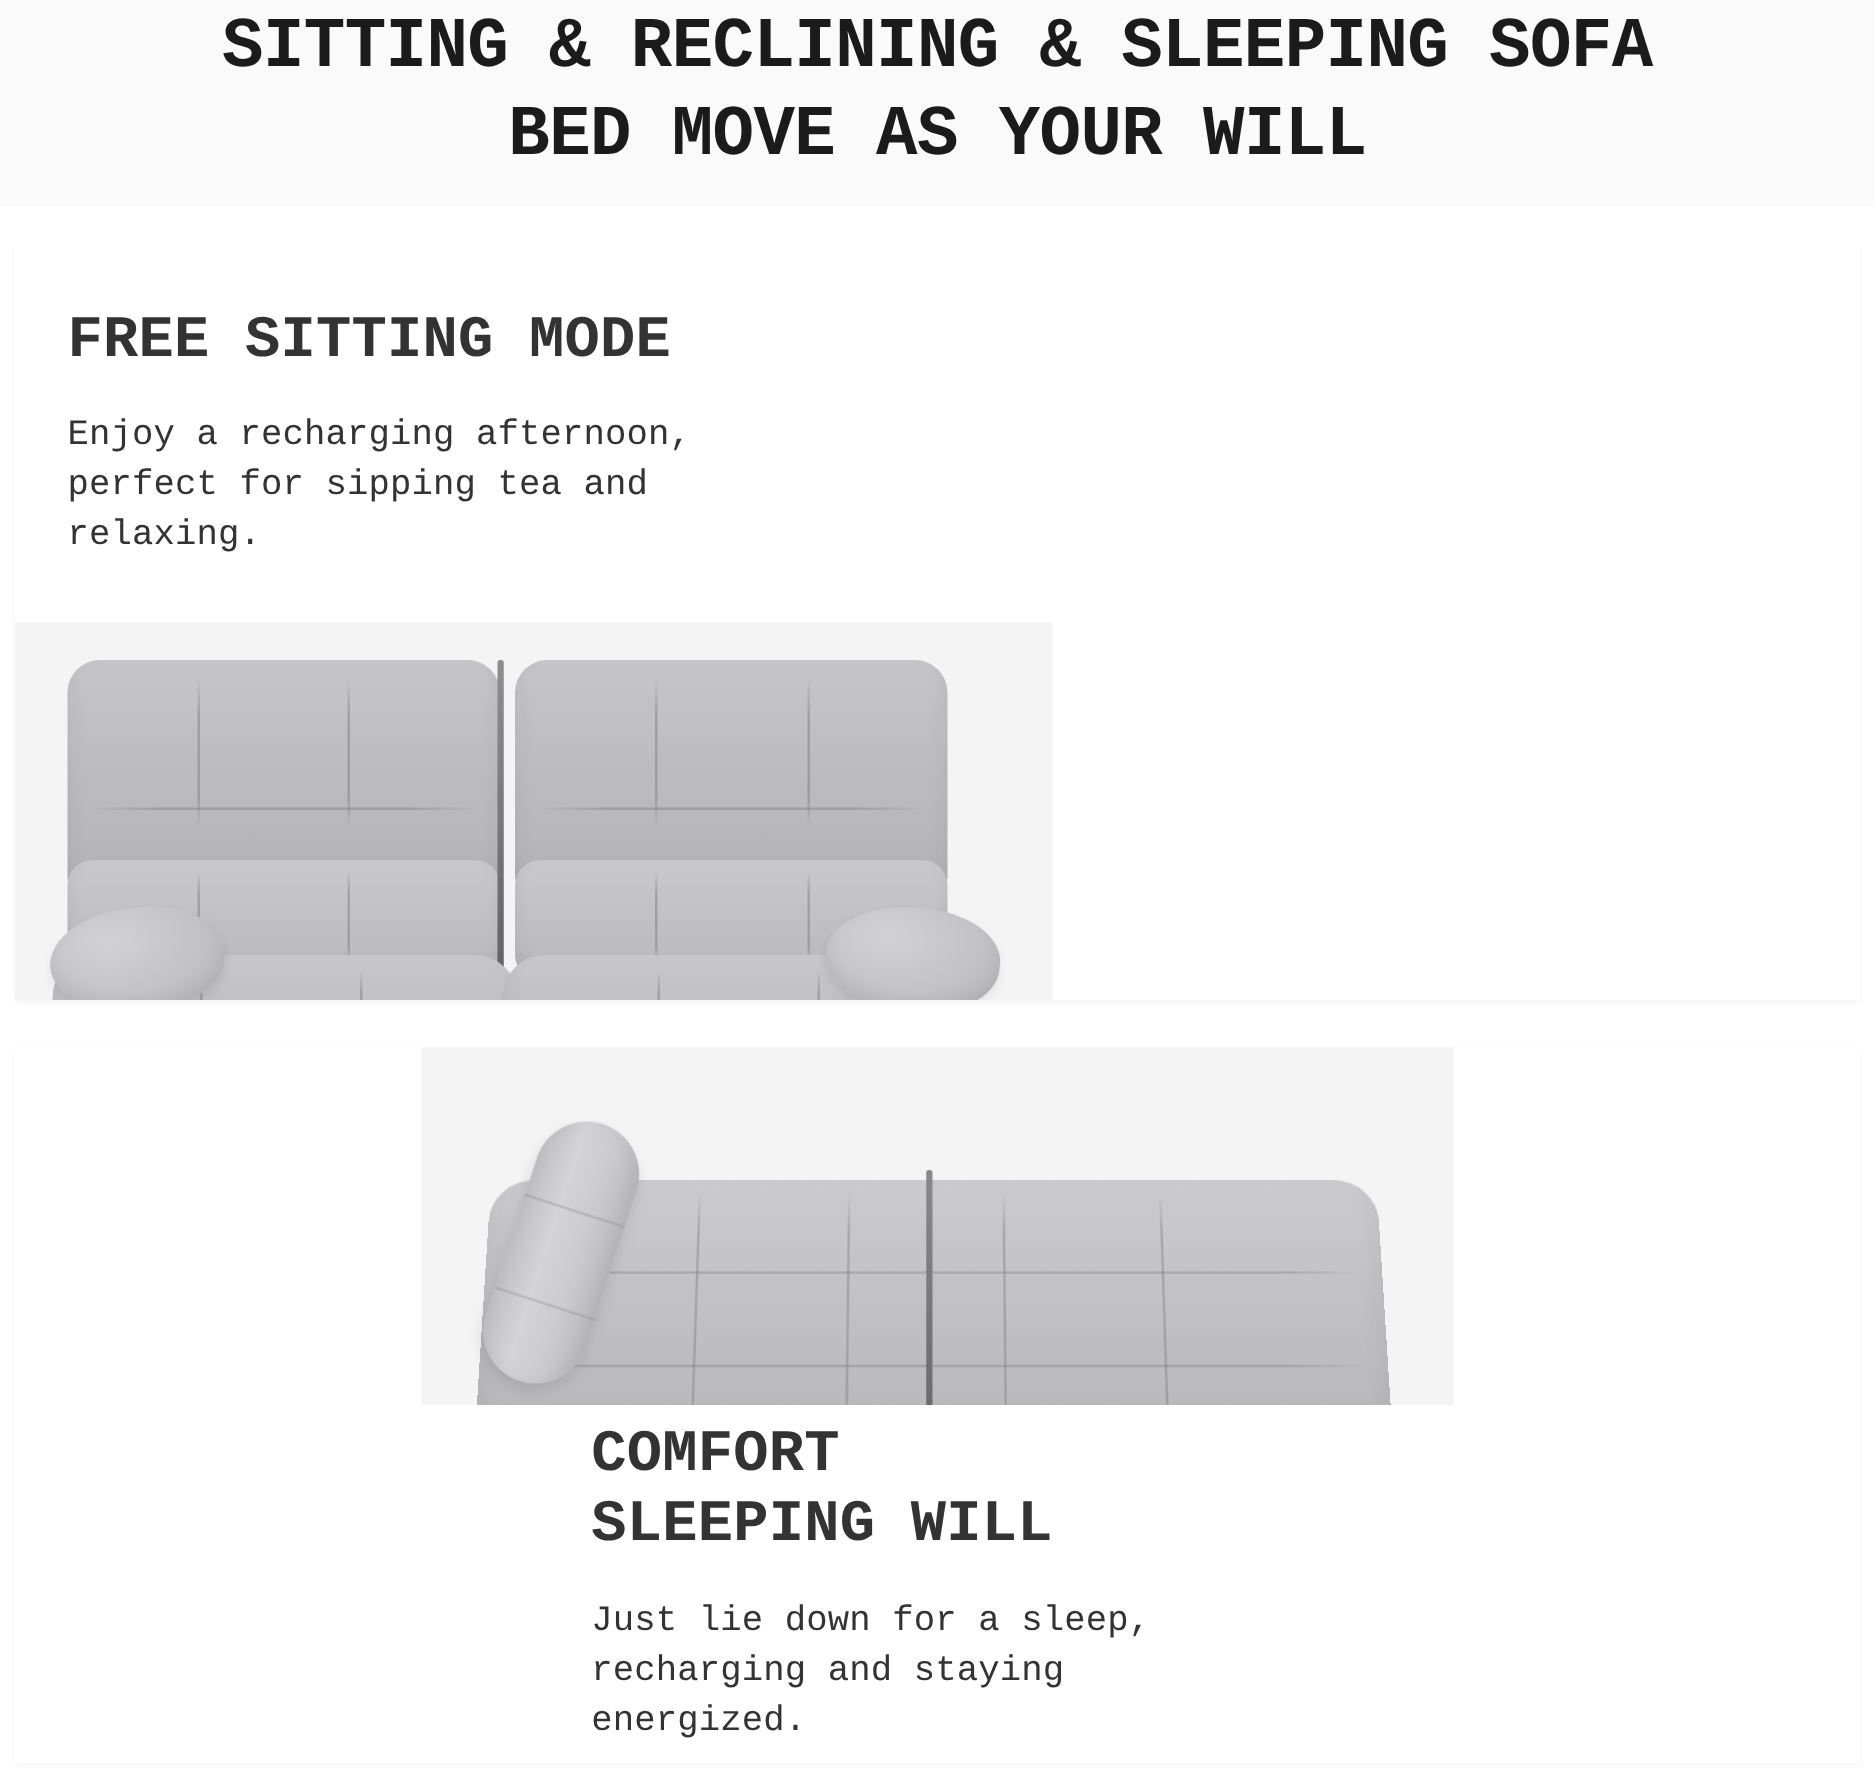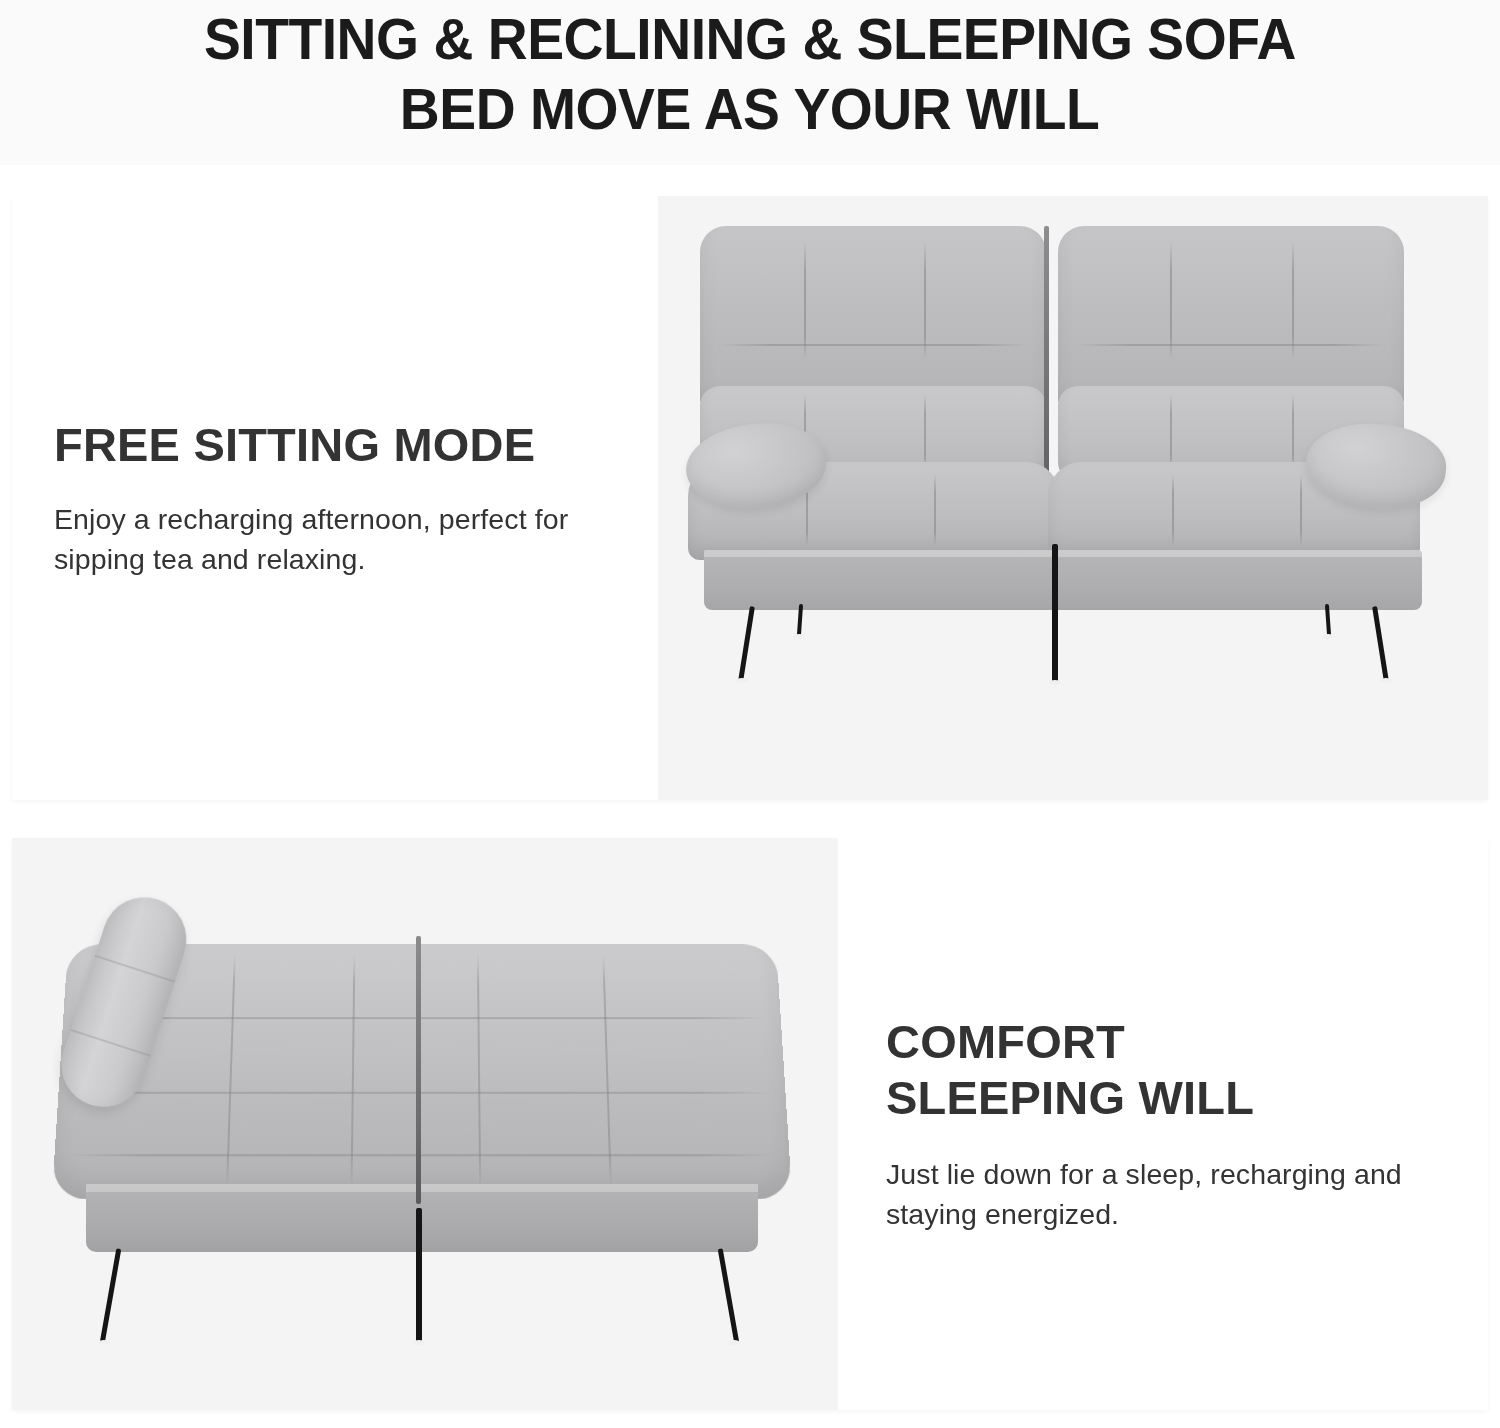--- a/index.html
+++ b/index.html
@@ -3,44 +3,44 @@
 <meta charset="utf-8">
 <style>
   html,body{margin:0;padding:0;}
   body{
     width:1500px;height:1428px;
     background:#ffffff;
     font-family:"Liberation Sans", sans-serif;
     overflow:hidden;
     position:relative;
   }
-  .page{position:relative;width:1500px;height:1116px;}
+  .page{position:relative;width:1500px;height:1116px;font-family:Liberation Mono, monospace;}
 
   
   .title-wrap{
     position:absolute;left:0;top:0;width:1500px;height:165px;
     background:#fafafa;
     display:flex;flex-direction:column;align-items:center;justify-content:flex-start;
     padding-top:4px;box-sizing:border-box;
   }
   .title-line{
     color:#1b1b1b;
     font-weight:bold;
     font-size:57px;
     line-height:70px;
     letter-spacing:-0.5px;
     text-align:center;
     white-space:nowrap;
     transform:scaleX(0.97);
   }
 
   
-  .row{position:absolute;display:flex;box-shadow:0 2px 5px rgba(0,0,0,0.045);}
+  .row{position:absolute;display:flex;box-shadow:0 2px 5px rgba(0,0,0,0.045);flex-direction:column;}
   .row1{left:12px;top:196px;width:1476px;height:604px;}
-  .row2{left:12px;top:838px;width:1476px;height:572px;}
+  .row2{left:12px;top:838px;width:1476px;height:572px;align-items:center;}
 
   .text-card{
     background:#ffffff;
     display:flex;flex-direction:column;justify-content:center;
     box-sizing:border-box;
   }
   .photo-card{
     background:#f4f4f4;
     position:relative;overflow:hidden;
     box-sizing:border-box;

